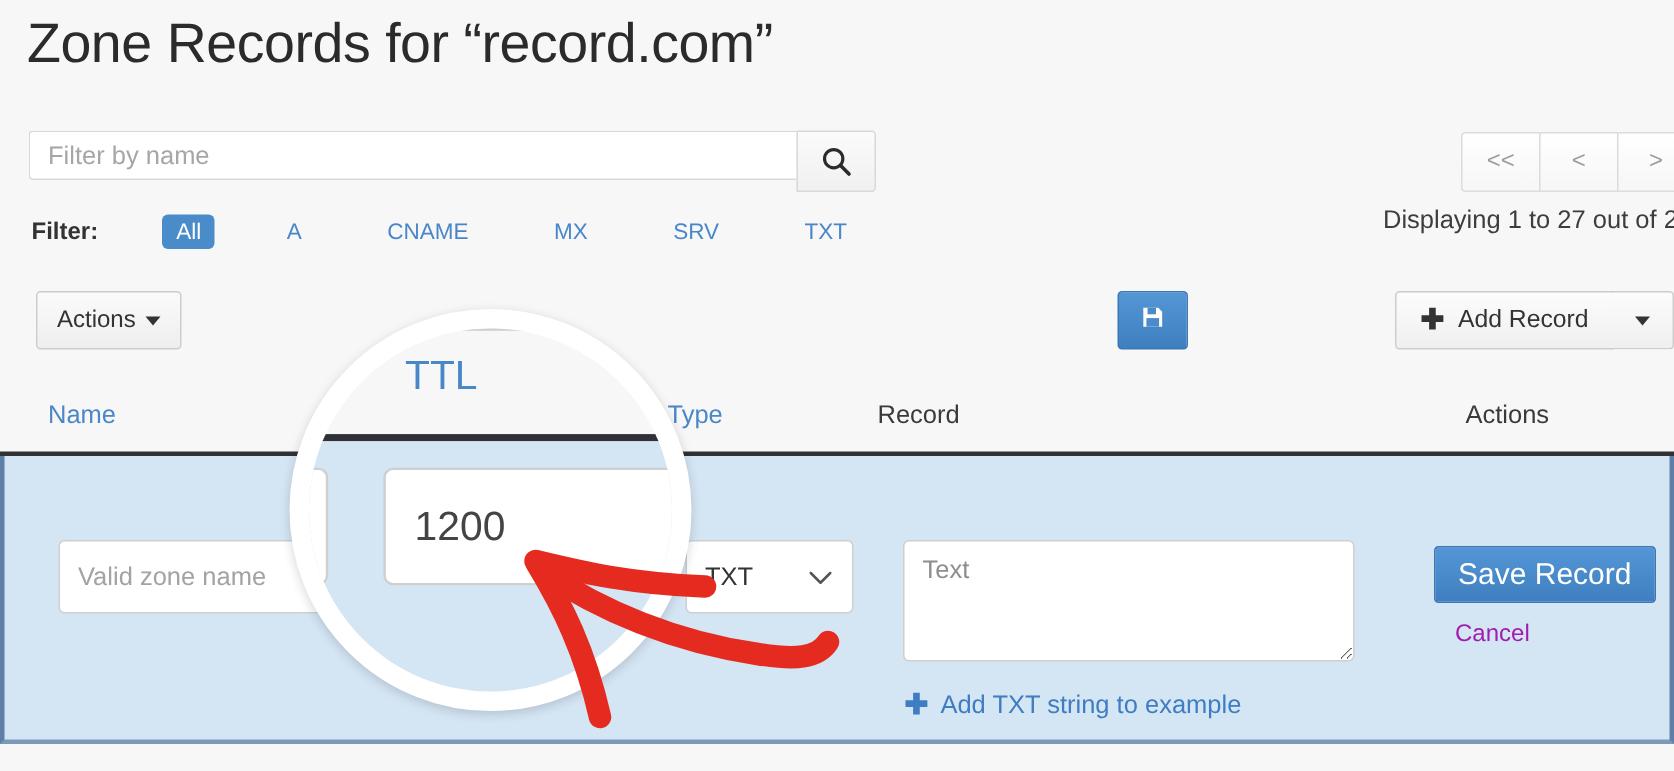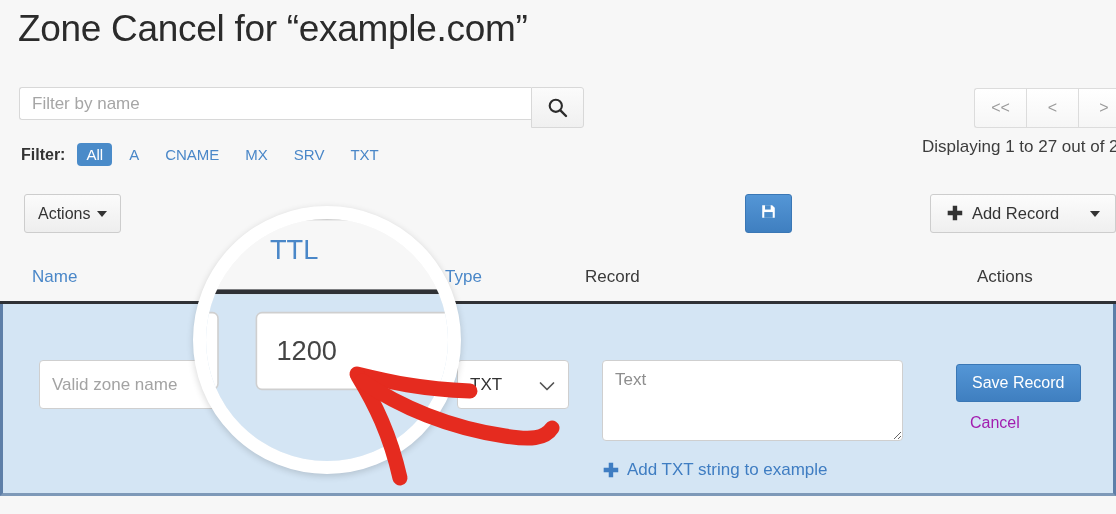--- a/index.html
+++ b/index.html
@@ -72,20 +72,21 @@
   .search-btn svg { display: block; }
 
   
   .filter-row {
     position: absolute;
     left: 21px;
     top: 143px;
     display: flex;
     align-items: center;
     font-size: 16px;
+    gap: 31px;
   }
   .filter-label {
     font-weight: bold;
     color: #333;
     margin-right: 12px;
   }
   .filter-pill {
     color: #4a87c8;
     padding: 3px 9px;
     border-radius: 4px;
@@ -335,21 +336,21 @@
     position: absolute;
     left: 953px;
     top: 60px;
     height: 38px;
     box-sizing: border-box;
     padding: 0 15px;
     border: 1px solid #3a77b5;
     border-radius: 3px;
     background: linear-gradient(#5496d6, #3f7fc0);
     color: #ffffff;
-    font-size: 16px;
+    font-size: 20px;
     font-family: "Liberation Sans", sans-serif;
     cursor: pointer;
   }
   .cancel-link {
     position: absolute;
     left: 967px;
     top: 110px;
     font-size: 16px;
     color: #a21caf;
     cursor: pointer;
@@ -435,21 +436,21 @@
     width: 1116px; height: 514px;
     z-index: 40;
     pointer-events: none;
   }
 </style>
 </head>
 <body>
 
 <div class="page">
 
-  <div class="page-title">Zone Cancel for “example.com”</div>
+  <div class="page-title">Zone Records for “record.com”</div>
 
   <div class="search-wrap">
     <input class="search-input" type="text" placeholder="Filter by name" style="">
     <button class="search-btn">
       <span>
         <svg width="21" height="21" viewBox="0 0 21 21">
           <circle cx="8.8" cy="8.8" r="6.1" fill="none" stroke="#2b2b2b" stroke-width="2.1"></circle>
           <line x1="13.4" y1="13.4" x2="19" y2="19" stroke="#2b2b2b" stroke-width="2.4" stroke-linecap="round"></line>
         </svg>
       </span>

